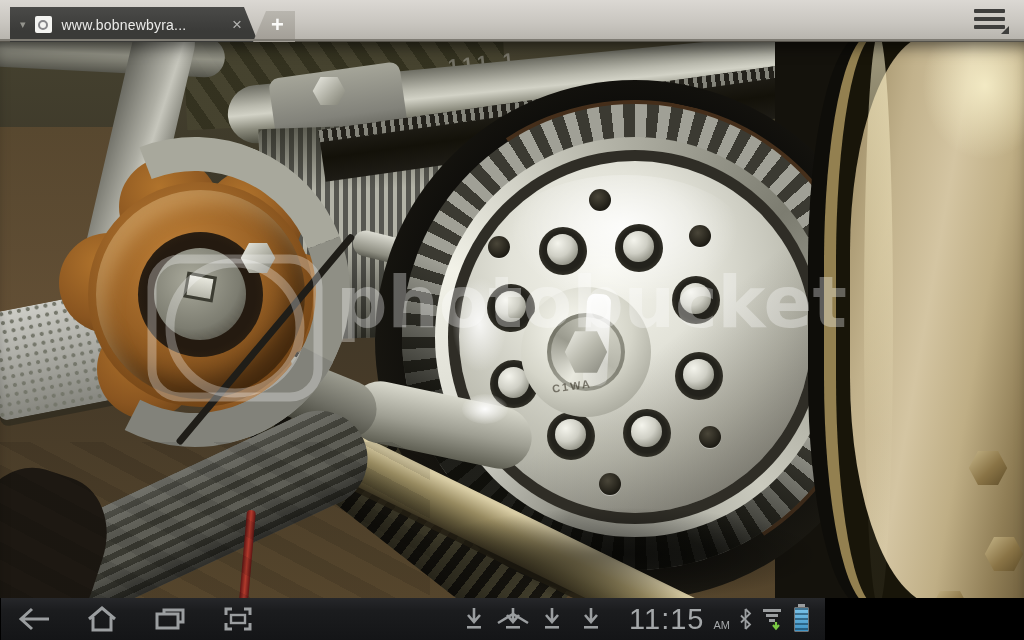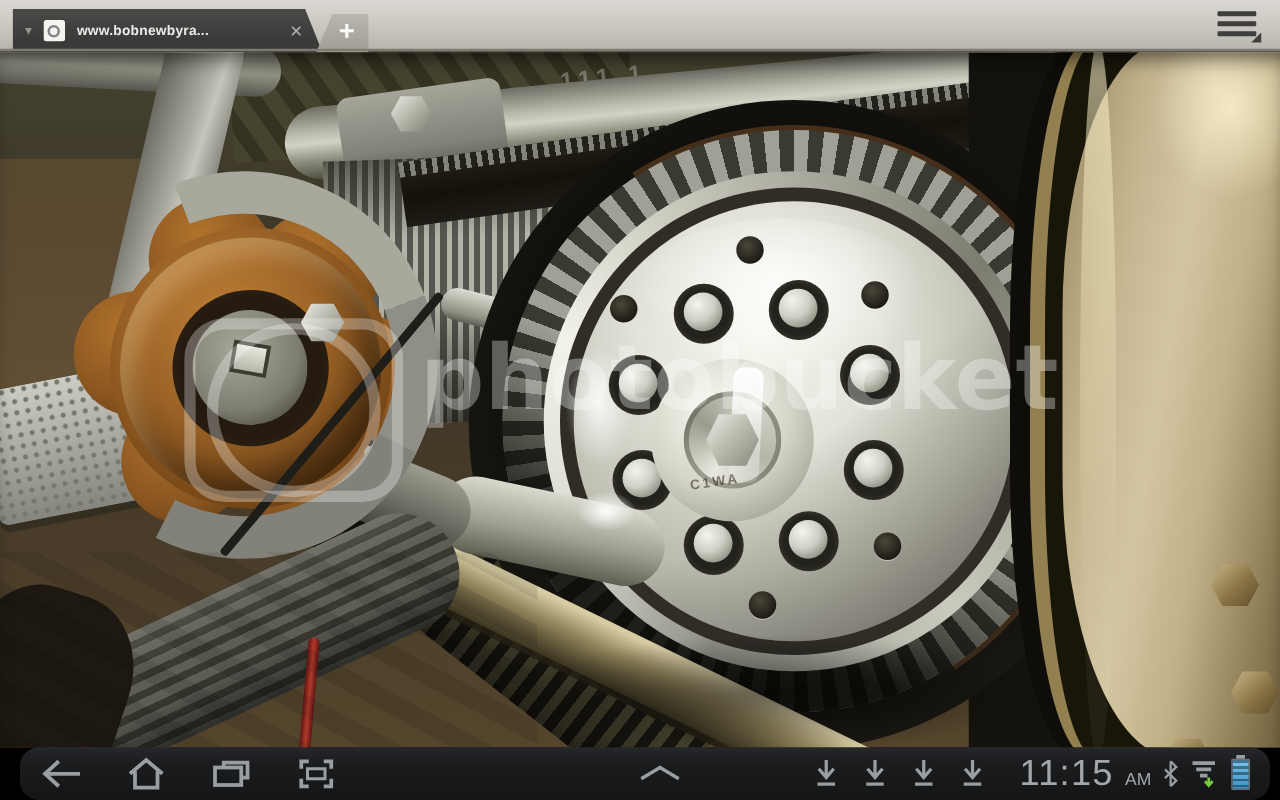--- a/index.html
+++ b/index.html
@@ -13,21 +13,21 @@
           border-bottom:1px solid #55524a;}
   .tabbar::after{content:"";position:absolute;left:0;bottom:0;width:100%;height:2px;background:#7e7b73;}
   .tab{position:absolute;left:10px;top:7px;width:248px;height:35px;
        background:linear-gradient(180deg,#4a4a48,#3a3a38 70%);
        clip-path:polygon(0 0,234px 0,248px 35px,0 35px);
        display:flex;align-items:center;color:#ebebe9;}
   .tab-chevron{margin-left:10px;font-size:11px;color:#94948e;}
   .favicon{width:17px;height:17px;margin-left:9px;background:#f4f4f1;border-radius:2px;
            display:flex;align-items:center;justify-content:center;flex:none;}
   .favicon i{display:block;width:10px;height:10px;border:2px solid #87878a;border-radius:50%;}
-  .tab-title{margin-left:10px;font-size:11px;font-weight:bold;letter-spacing:.2px;white-space:nowrap;}
+  .tab-title{margin-left:10px;font-size:14px;font-weight:normal;letter-spacing:.2px;white-space:nowrap;}
   .tab-close{margin-left:auto;margin-right:16px;font-size:17px;color:#b2b2b0;cursor:default;}
   .newtab{position:absolute;left:253px;top:11px;width:42px;height:31px;
           background:linear-gradient(180deg,#b9b6af,#a19d95);
           clip-path:polygon(13px 0,100% 0,100% 100%,0 100%);
           display:flex;align-items:center;justify-content:center;}
   .newtab span{color:#fbfbf9;font-size:22px;font-weight:bold;margin-left:7px;margin-top:-3px;}
   .menu-btn{position:absolute;right:12px;top:6px;width:42px;height:30px;}
   .menu-btn b{position:absolute;left:4px;width:31px;height:4px;background:#3e3e3c;border-radius:1px;}
   .menu-btn b:nth-child(1){top:3px}.menu-btn b:nth-child(2){top:11px}.menu-btn b:nth-child(3){top:19px}
   .menu-btn i{position:absolute;right:3px;bottom:2px;width:0;height:0;
@@ -175,29 +175,29 @@
 
   
   .wm{left:0;top:0;width:100%;height:100%;pointer-events:none;font-family:"DejaVu Sans",sans-serif;}
   .wm-brand{left:336px;top:218px;font-size:72px;font-weight:bold;letter-spacing:0;
             color:rgba(255,255,255,.33);white-space:nowrap;}
   .wm-tag{left:400px;top:312px;font-size:44px;font-weight:bold;letter-spacing:1px;
           color:rgba(255,255,255,.3);white-space:nowrap;}
   .wm-logo{left:146px;top:212px;}
 
   
-  .sysbar{position:absolute;left:16px;top:598px;width:1000px;height:42px;
-          background:linear-gradient(180deg,#26272a 0,#1b1c1e 30%,#141517 100%);border-radius:15px;}
+  .sysbar{position:absolute;left:1px;top:598px;width:824px;height:42px;
+          background:linear-gradient(180deg,#26272a 0,#1b1c1e 30%,#141517 100%);}
   .nav-cluster{position:absolute;left:16px;top:0;height:42px;display:flex;align-items:center;gap:34px;}
   .nav-btn{width:34px;height:28px;display:flex;align-items:center;justify-content:center;}
   .bar-chevron{position:absolute;left:494px;top:13px;}
   .status-cluster{position:absolute;right:16px;top:0;height:42px;display:flex;align-items:center;gap:9px;}
   .dl{width:22px;height:26px;margin-right:8px;}
   .clock{font-size:29px;color:#a4a7a9;margin-left:10px;letter-spacing:1px;}
-  .meridiem{font-size:14px;color:#a4a7a9;align-self:flex-end;margin-bottom:9px;}
+  .meridiem{font-size:11px;color:#a4a7a9;align-self:flex-end;margin-bottom:9px;}
   .battery{position:relative;width:15px;height:25px;margin-left:2px;
            background:repeating-linear-gradient(180deg,rgba(8,40,62,.5) 0 2px,rgba(0,0,0,0) 2px 5px),
                       linear-gradient(180deg,#7cc4ea,#3e92c4);
            border:1px solid #6f7274;border-radius:1px;}
   .battery::before{content:"";position:absolute;left:3px;top:-4px;width:7px;height:3px;background:#9b9ea0;}
 </style>
 </head>
 <body>
 
 <div class="screen">

